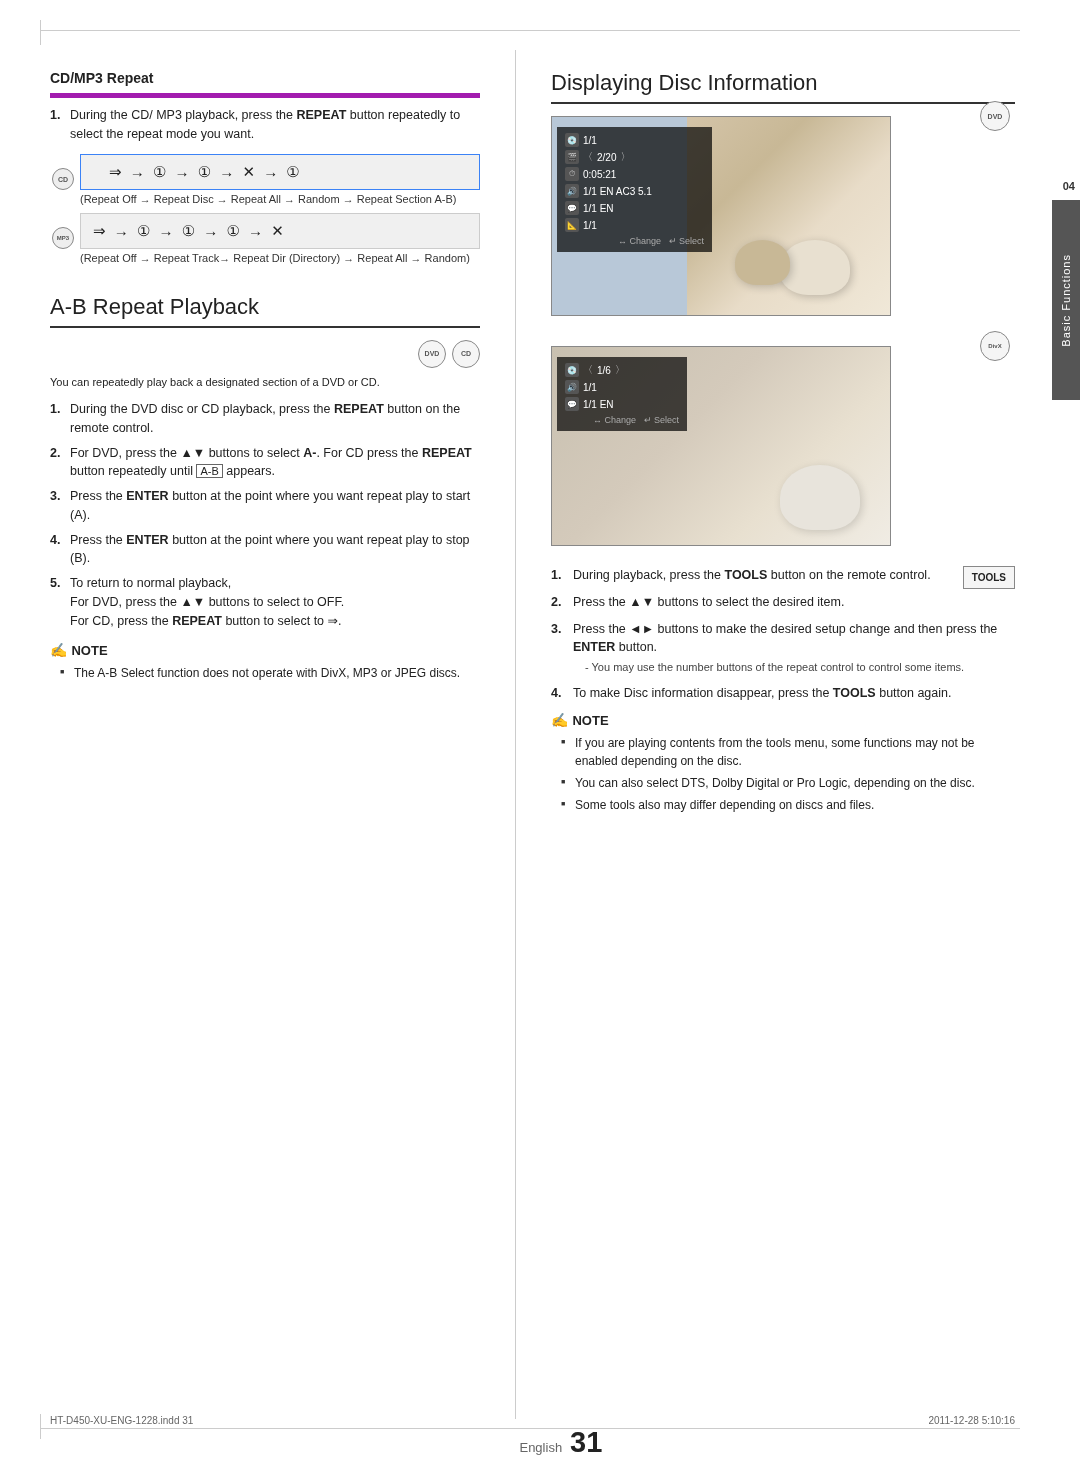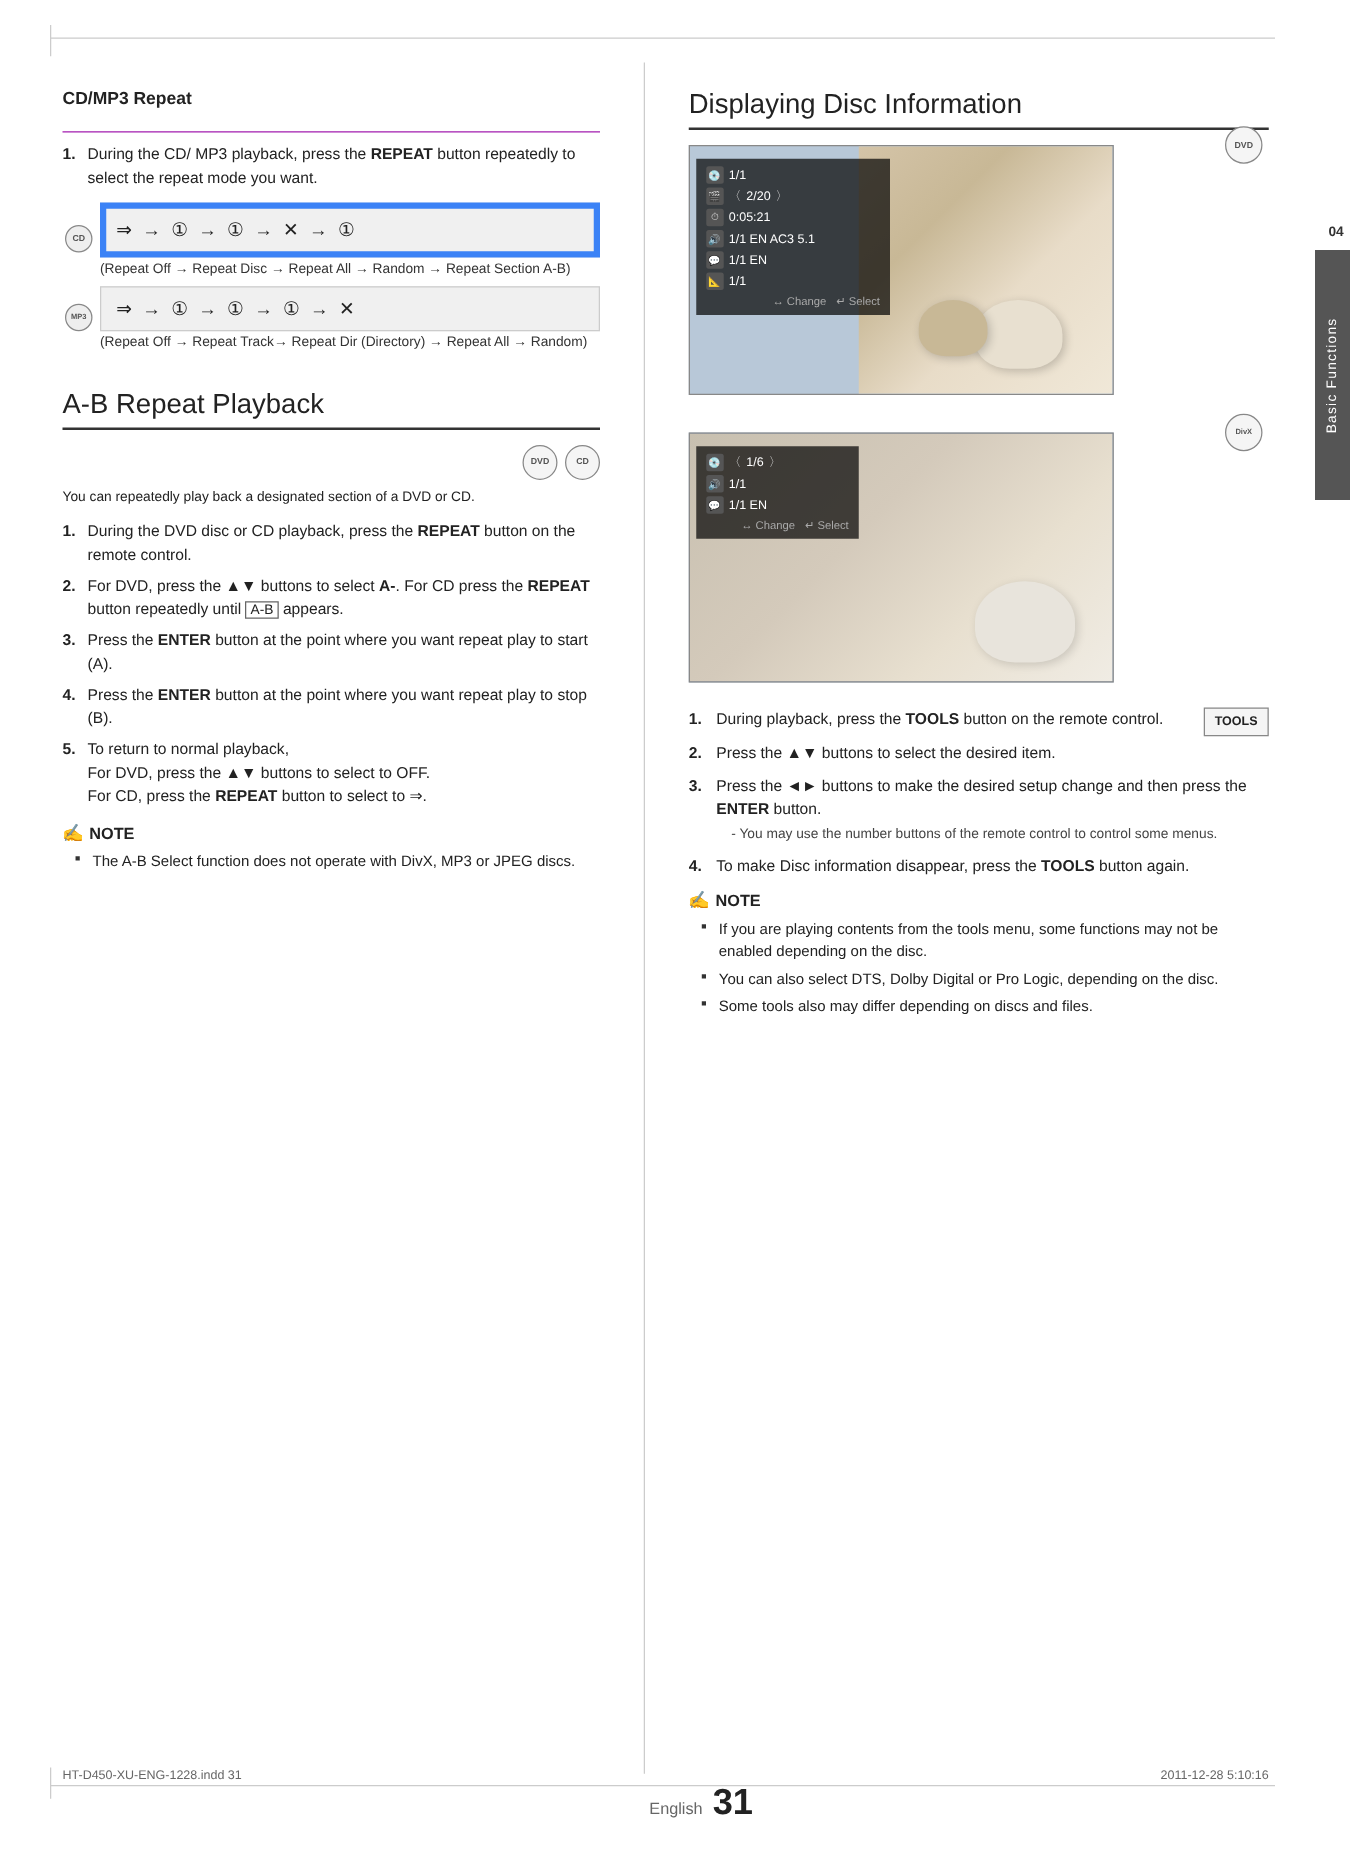--- a/index.html
+++ b/index.html
@@ -105,22 +105,22 @@
       font-size: 22px;
       font-weight: normal;
       margin-bottom: 12px;
       border-bottom: 2px solid #333;
       padding-bottom: 6px;
     }
     .subsection-title {
       font-size: 14px;
       font-weight: bold;
       margin-bottom: 8px;
-      border-bottom: 1px solid #a21caf;
-      padding-bottom: 19px;
+      border-bottom: 5px solid #a21caf;
+      padding-bottom: 7px;
     }
 
     
     .cd-section {
       margin-top: 20px;
     }
 
     .step-list {
       list-style: none;
       margin: 6px 0 10px 0;
@@ -463,21 +463,21 @@
 
       <ul class="step-list">
         <li>
           <span class="step-num">1.</span>
           During the CD/ MP3 playback, press the <span class="bold">REPEAT</span> button repeatedly to select the repeat mode you want.
         </li>
       </ul>
 
       <div style="position:relative; margin: 8px 0 8px 30px;">
         <div class="cd-badge">CD</div>
-        <div style="background:#f0f0f0; border:5px solid #3b82f6; padding:8px 8px; font-size:15px; letter-spacing:2px;">
+        <div style="background:#f0f0f0; border:1px solid #3b82f6; padding:8px 28px; font-size:15px; letter-spacing:2px;">
           ⇒ → ① → ① → ✕ → ①
         </div>
         <div class="repeat-caption" style="margin-top:3px;">(Repeat Off → Repeat Disc → Repeat All → Random → Repeat Section A-B)</div>
       </div>
 
       <div style="position:relative; margin: 8px 0 8px 30px;">
         <div class="cd-badge" style="font-size:6px;">MP3</div>
         <div style="background:#f0f0f0; border:1px solid #ccc; padding:8px 12px; font-size:15px; letter-spacing:2px;">
           ⇒ → ① → ① → ① → ✕
         </div>
@@ -624,21 +624,21 @@
             <div style="display:inline-block; float:right; border:1.5px solid #888; padding:3px 8px; font-size:10px; font-weight:bold; margin-left:8px; background:#f5f5f5;">TOOLS</div>
             During playback, press the <span class="bold">TOOLS</span> button on the remote control.
           </li>
           <li style="clear:both;">
             <span class="step-num">2.</span>
             Press the ▲▼ buttons to select the desired item.
           </li>
           <li>
             <span class="step-num">3.</span>
             Press the ◄► buttons to make the desired setup change and then press the <span class="bold">ENTER</span> button.
-            <div class="sub-note">- You may use the number buttons of the remote control to control some menus.</div>
+            <div class="sub-note">- You may use the number buttons of the repeat control to control some items.</div>
           </li>
           <li>
             <span class="step-num">4.</span>
             To make Disc information disappear, press the <span class="bold">TOOLS</span> button again.
           </li>
         </ul>
       </div>
 
       <div class="note-box" style="margin-top:10px;">
         <div class="note-title">

